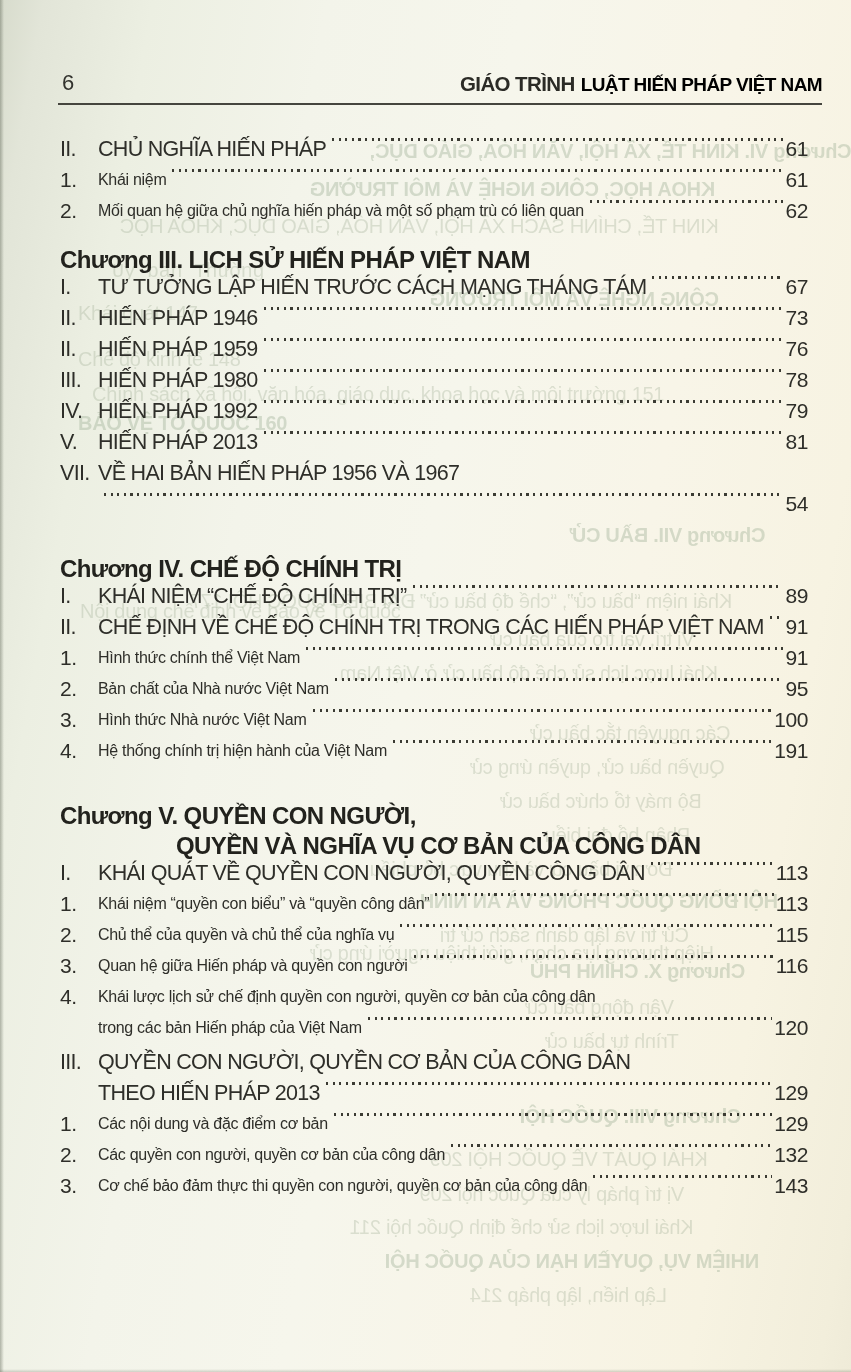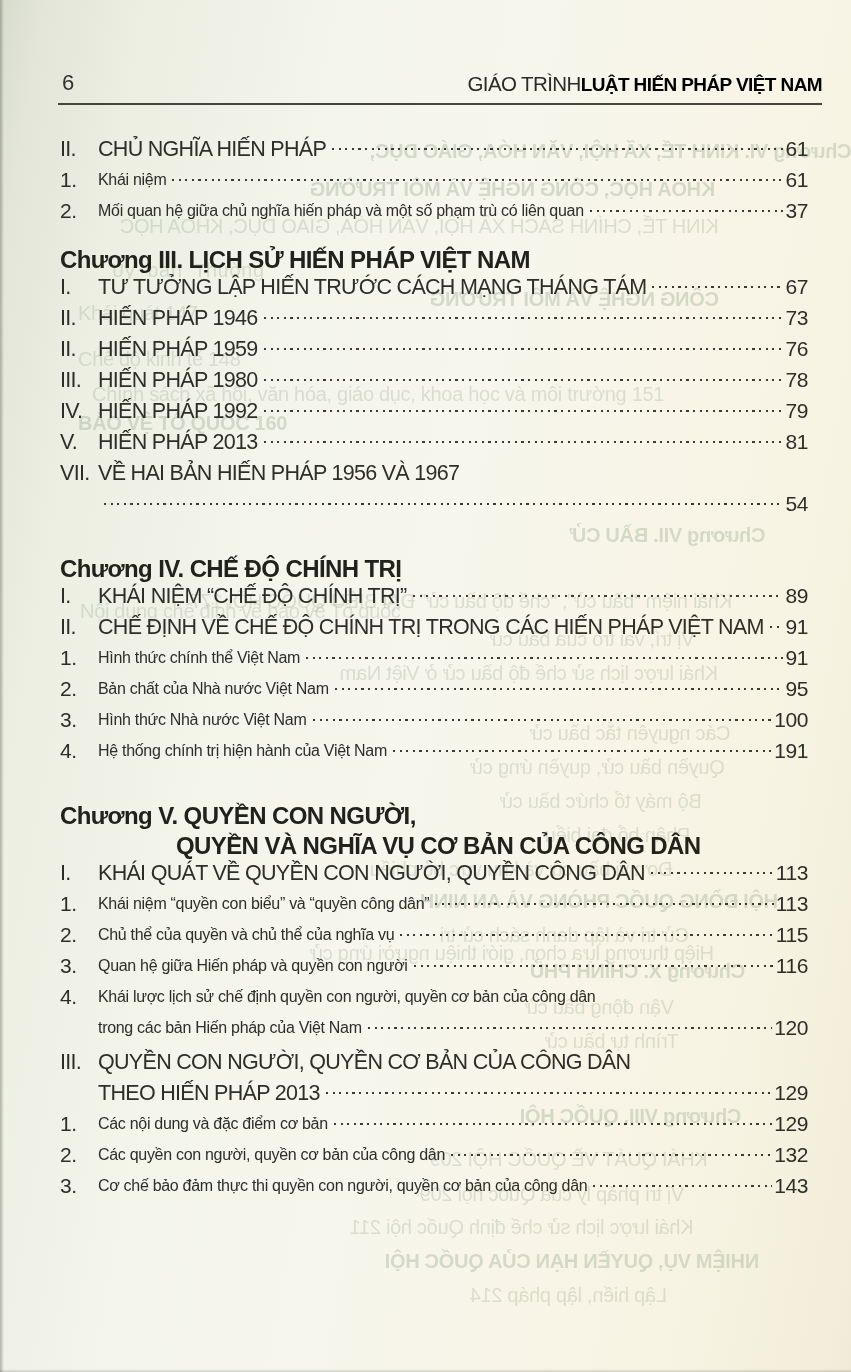--- a/index.html
+++ b/index.html
@@ -24,26 +24,26 @@
   .ghost.flip{transform:scaleX(-1);}
 
   .content{position:relative;z-index:2;color:#2e2e29;}
 
   
   .header{display:flex;justify-content:space-between;align-items:flex-end;
     margin:70px 29px 0 58px;padding-bottom:7px;
     border-bottom:2.5px solid #45453e;}
   .pagenum{font-size:22px;letter-spacing:-.3px;padding-left:4px;color:#33332e;}
   .title{font-size:20.5px;letter-spacing:-.6px;color:#2b2b26;white-space:nowrap;}
-  .title .series{}
+  .title .series{margin-right:6px;font-weight:bold;}
   .title b{font-size:19px;letter-spacing:-.6px;color:#000000;}
 
   
   .toc{margin:33px 43px 0 60px;}
-  .row{display:flex;align-items:center;margin-bottom:9px;line-height:22px;}
+  .row{display:flex;align-items:flex-start;margin-bottom:9px;line-height:22px;}
   .row.gap{margin-top:12px;}
   .num{flex:none;min-width:38px;font-size:21px;letter-spacing:-.4px;}
   .label{white-space:nowrap;font-size:16px;letter-spacing:-.3px;}
   .caps .num,.caps .label{font-size:21.5px;letter-spacing:-.7px;}
   .dots{flex:1;min-width:0;height:2.6px;margin:0 2px 0 6px;
     background-image:repeating-linear-gradient(to right,#3b3b33 0 2.2px,transparent 2.2px 6.6px);}
   .pg{flex:none;font-size:21px;letter-spacing:-.4px;}
   .chapter-heading{font-size:24px;font-weight:bold;letter-spacing:-.6px;
     color:#22221d;line-height:28px;margin:0 0 2px 0;}
   .chapter-heading.indent2{margin-left:116px;}
@@ -108,21 +108,21 @@
           <div class="row">
             <span class="num">1.</span>
             <span class="label">Khái niệm</span>
             <span class="dots"></span>
             <span class="pg">61</span>
           </div>
           <div class="row">
             <span class="num">2.</span>
             <span class="label">Mối quan hệ giữa chủ nghĩa hiến pháp và một số phạm trù có liên quan</span>
             <span class="dots"></span>
-            <span class="pg">37</span>
+            <span class="pg">62</span>
           </div>
         </div>
         <div class="toc-block">
           <div class="chapter-heading">Chương III. LỊCH SỬ HIẾN PHÁP VIỆT NAM</div>
           <div class="row caps">
             <span class="num">I.</span>
             <span class="label">TƯ TƯỞNG LẬP HIẾN TRƯỚC CÁCH MẠNG THÁNG TÁM</span>
             <span class="dots"></span>
             <span class="pg">67</span>
           </div>

